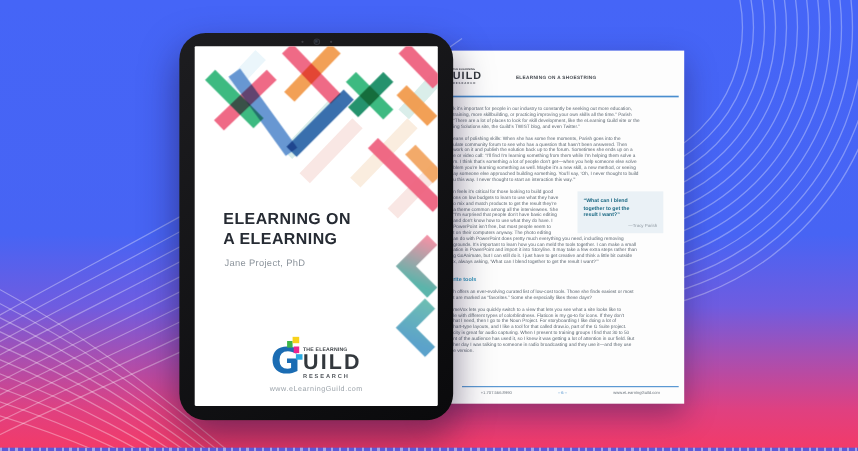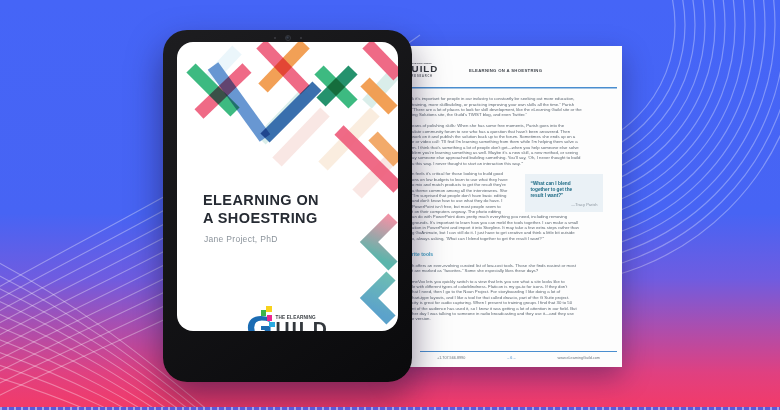--- a/index.html
+++ b/index.html
@@ -40,21 +40,21 @@
   .gtop{font-size:.36em;font-weight:bold;color:#3a3f44;letter-spacing:.04em;}
   .gword{font-size:1.5em;font-weight:800;color:#33383d;letter-spacing:.1em;line-height:1;}
   .gsub{font-size:.4em;font-weight:bold;color:#555a60;letter-spacing:.32em;margin-top:.12em;}
 
   
   .tablet{position:absolute;left:163px;top:30px;width:249px;height:352px;border-radius:24px;
           background:linear-gradient(145deg,#1d1d20,#0a0a0c);box-shadow:0 16px 34px rgba(25,12,50,.5);z-index:3;}
   .camera-row{position:absolute;top:4px;left:0;right:0;display:flex;justify-content:center;align-items:center;gap:9px;height:8px;}
   .cam-dot{width:2px;height:2px;border-radius:50%;background:#3c3c42;}
   .cam-lens{width:6px;height:6px;border-radius:50%;background:radial-gradient(circle at 35% 35%,#3a4250,#15171c 70%);border:1px solid #34363c;box-sizing:border-box;}
-  .screen{position:absolute;left:14px;top:12px;width:221px;height:289px;background:#fff;border-radius:16px;overflow:hidden;text-decoration:underline;}
+  .screen{position:absolute;left:14px;top:12px;width:221px;height:327px;background:#fff;border-radius:1px;overflow:hidden;text-decoration:underline;}
   .ribbons{position:absolute;left:0;top:0;}
   .cover-title{position:absolute;left:26px;top:150px;font-size:14.5px;line-height:17.5px;font-weight:800;
                color:#262b33;letter-spacing:.4px;}
   .cover-author{position:absolute;left:27px;top:192px;font-size:8.5px;color:#8b939b;letter-spacing:.3px;}
   .cover-logo{position:absolute;left:0;right:0;top:270px;display:flex;justify-content:center;}
   .cover-url{position:absolute;left:0;right:0;top:308px;text-align:center;font-size:6.5px;color:#9aa2a9;letter-spacing:.5px;}
 
   .bottom-strip{position:absolute;left:0;bottom:0;width:100%;height:3px;z-index:4;
     background:repeating-linear-gradient(90deg,rgba(255,255,255,.45) 0 2px,rgba(255,255,255,0) 2px 7px),#5a5ad8;}
 </style>
@@ -217,21 +217,21 @@
         <path style="mix-blend-mode:multiply" d="M 162 88 L 221 146" stroke="#ee5f7d"></path>
         <path style="mix-blend-mode:multiply" d="M 196 94 L 221 120" stroke="#f2a45f"></path>
         <path style="mix-blend-mode:multiply" d="M 190 2 L 221 34" stroke="#ee5f7d"></path>
         <path d="M 216 176 L 192 200 L 216 224" stroke="url(#gradPT)"></path>
         <path d="M 214 234 L 192 256 L 214 278" stroke="url(#gradTB)"></path>
       </g>
     </svg>
 
     <div class="cover-title">
       <div>ELEARNING ON</div>
-      <div>A SHOESTRING</div>
+      <div>A ELEARNING</div>
     </div>
     <div class="cover-author">Jane Project, PhD</div>
 
     <div class="cover-logo">
       <div class="glogo" style="font-size:13px;">
         <div class="gmark"><span class="g">G</span>
           <i class="px px1"></i><i class="px px2"></i><i class="px px3"></i><i class="px px4"></i></div>
         <div class="gtext">
           <span class="gtop">THE ELEARNING</span>
           <span class="gword">UILD</span>

